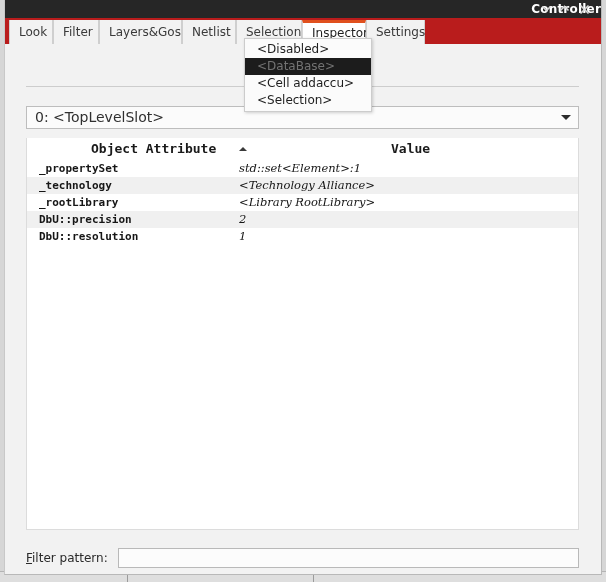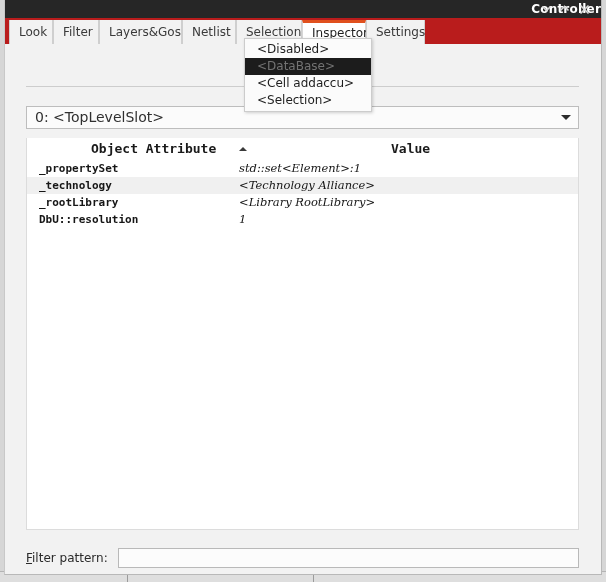--- a/index.html
+++ b/index.html
@@ -362,20 +362,24 @@
         <span class="cell-value">std::set&lt;Element&gt;:1</span>
       </div>
       <div class="trow alt">
         <span class="cell-attr">_technology</span>
         <span class="cell-value">&lt;Technology Alliance&gt;</span>
       </div>
       <div class="trow">
         <span class="cell-attr">_rootLibrary</span>
         <span class="cell-value">&lt;Library RootLibrary&gt;</span>
       </div>
+      <div class="trow alt">
+        <span class="cell-attr">DbU::precision</span>
+        <span class="cell-value">2</span>
+      </div>
       <div class="trow">
         <span class="cell-attr">DbU::resolution</span>
         <span class="cell-value">1</span>
       </div>
     </div>
 
     <div id="filter-row">
       <span id="filter-label"><u>F</u><span>ilter pattern:</span></span>
       <input id="filter-input" type="text" placeholder="" style="">
     </div>

